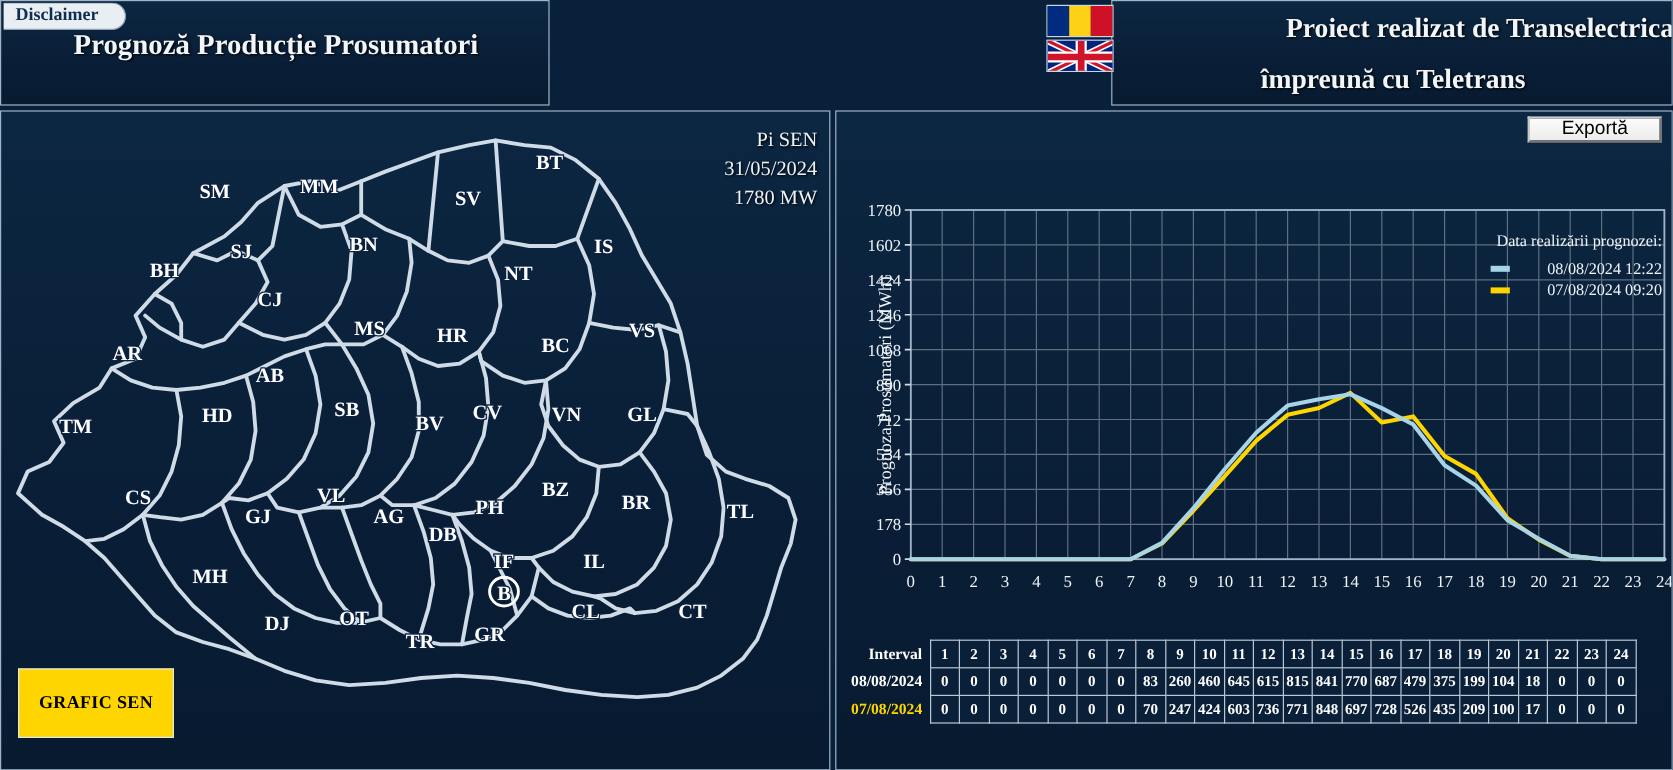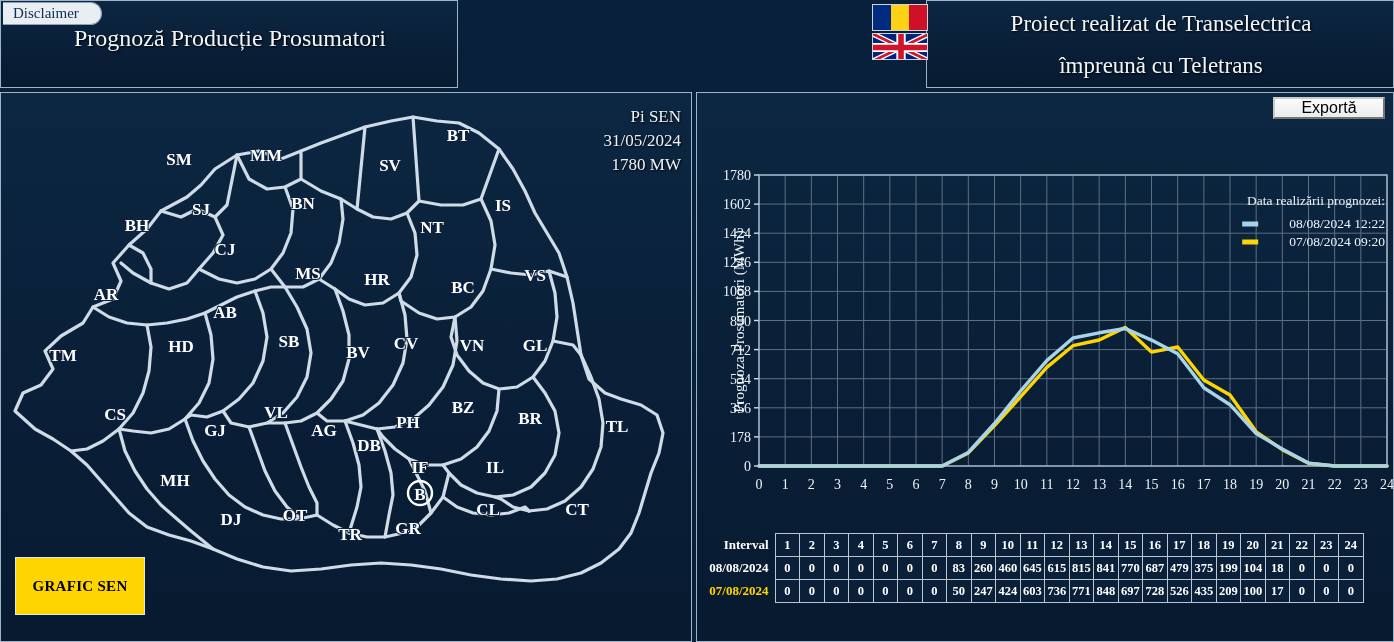--- a/index.html
+++ b/index.html
@@ -5,21 +5,21 @@
   * { box-sizing: border-box; margin: 0; padding: 0; }
   html, body {
     width: 1394px; height: 642px;
     background: #0a1f33;
     font-family: "Liberation Serif", serif;
     overflow: hidden;
   }
   #app { position: relative; width: 1394px; height: 642px; background: #08203a; }
 
   
-  .header-row { position: absolute; top: 0; left: 0; width: 1394px; height: 90px; }
+  .header-row { position: absolute; top: 0; left: 0; width: 1394px; height: 90px; font-weight: bold; }
 
   .panel {
     position: absolute;
     background: linear-gradient(180deg,#0c2742 0%, #0a2039 45%, #071a30 100%);
     border: 1px solid #9fb4c8;
     overflow: hidden;
   }
 
   .hdr-left  { left: 0px;   top: 0px; width: 458px; height: 88px; }
   .hdr-mid   { left: 462px; top: 0px; width: 460px; height: 88px; }
@@ -74,21 +74,21 @@
   .flags { position: absolute; left: 872px; top: 4px; width: 56px; height: 56px; z-index: 5; }
   .flag { width: 56px; height: 27px; border: 1px solid #c9d6e2; display: block; }
   .flag-ro { display: flex; }
   .flag-ro i { display: block; height: 100%; flex: 1; }
   .flag-uk { position: relative; background: #00247d; overflow: hidden; margin-top: 2px; }
 
   .hdr-right-l1, .hdr-right-l2 {
     position: absolute; left: 0; width: 468px; text-align: center;
     color: #f2f6fa; font-size: 23px; text-shadow: 1px 1px 2px #000;
   }
-  .hdr-right-l1 { top: 10px; }
+  .hdr-right-l1 { top: 10px; text-align: right; }
   .hdr-right-l2 { top: 52px; }
 
   
   .map-panel   { left: 0px;   top: 92px; width: 692px; height: 550px; }
   .chart-panel { left: 696px; top: 92px; width: 698px; height: 550px; }
 
   .pi-sen {
     position: absolute; right: 10px; top: 12px;
     text-align: right; color: #eef3f8; font-size: 17px; line-height: 24px;
     text-shadow: 1px 1px 2px #000;
@@ -473,21 +473,21 @@
             </tr>
             <tr>
               <td class="rowhead yellow">07/08/2024</td>
               <td>0</td>
               <td>0</td>
               <td>0</td>
               <td>0</td>
               <td>0</td>
               <td>0</td>
               <td>0</td>
-              <td>50</td>
+              <td>70</td>
               <td>247</td>
               <td>424</td>
               <td>603</td>
               <td>736</td>
               <td>771</td>
               <td>848</td>
               <td>697</td>
               <td>728</td>
               <td>526</td>
               <td>435</td>

